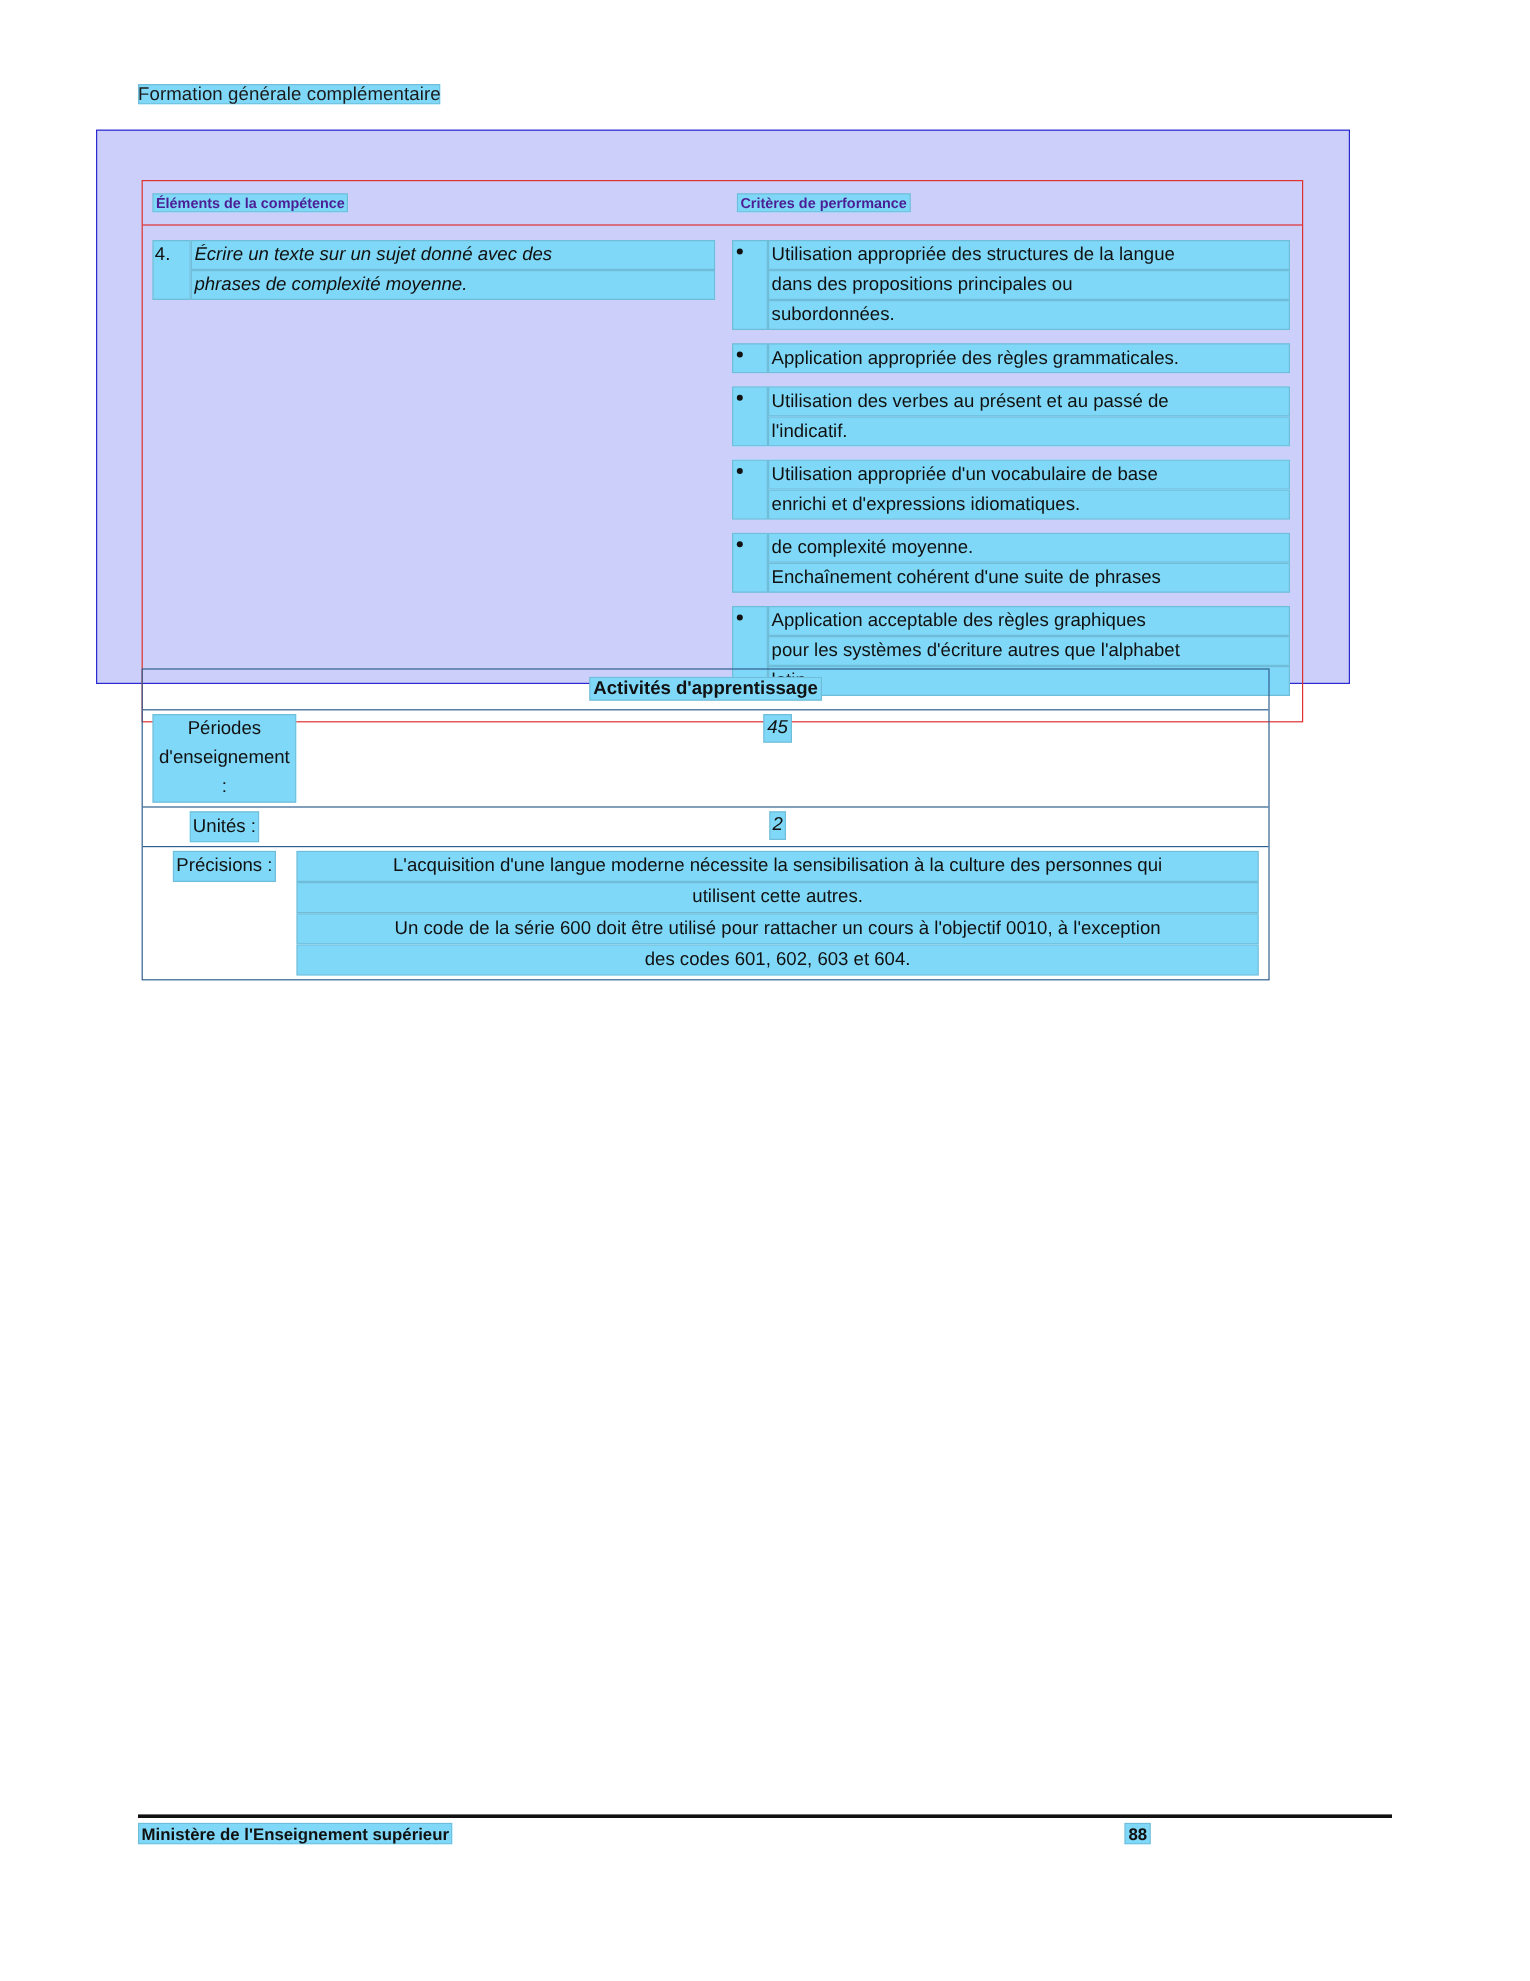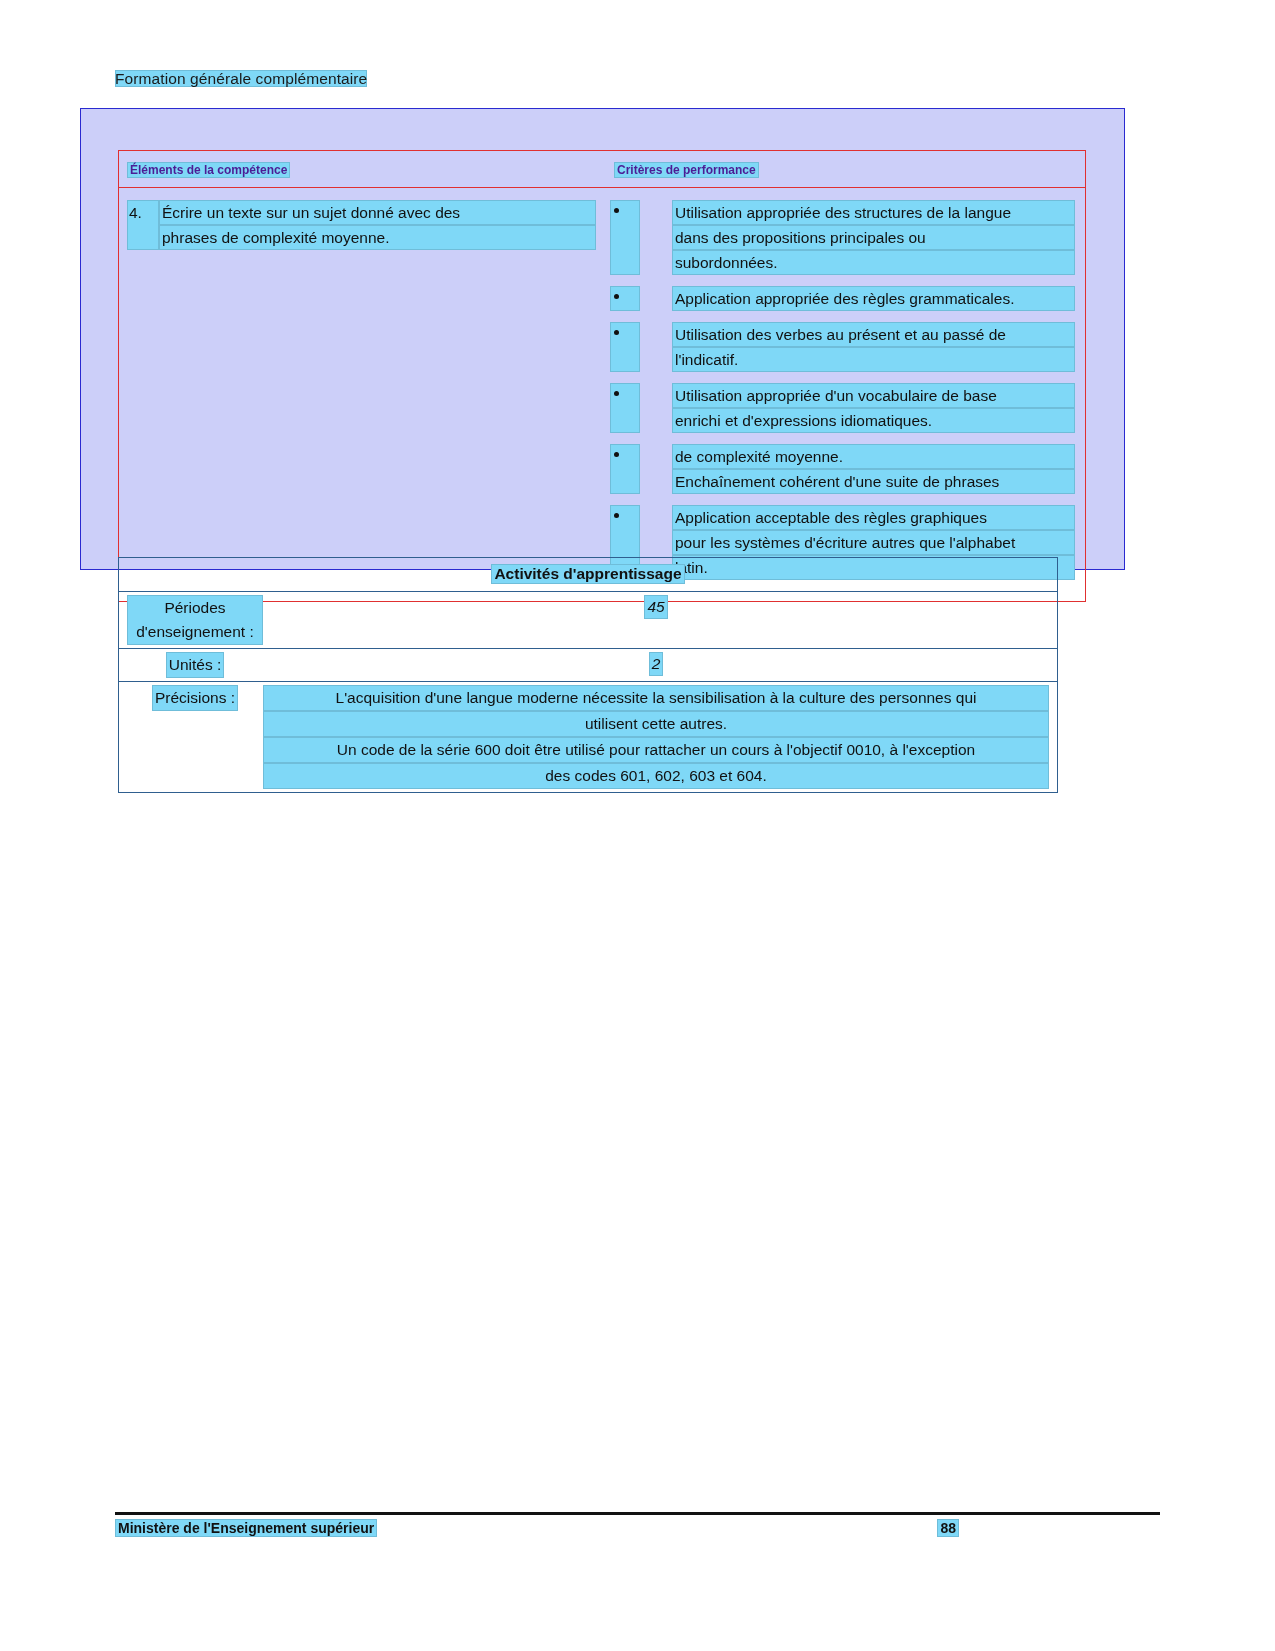--- a/index.html
+++ b/index.html
@@ -97,20 +97,21 @@
     font-size: 15.5px;
     line-height: 23px;
   }
   .elem-num {
     width: 28px;
     flex: none;
     padding: 1px 2px;
   }
   .elem-text {
     flex: 1;
+    font-style: italic;
   }
   .elem-text span.line {
     display: block;
     padding: 1px 3px;
   }
 
   .crit-item {
     display: flex;
     font-size: 15.5px;
     line-height: 23px;
@@ -129,21 +130,20 @@
     height: 5px;
     background: #111;
     border-radius: 50%;
     vertical-align: middle;
     position: relative;
     top: -2px;
     padding: 0;
   }
   .crit-text {
     flex: 1;
-    padding-left: 32px;
   }
   .crit-text span.line {
     display: block;
     padding: 1px 3px;
   }
 
   
   .act-table {
     position: absolute;
     left: 118px;
@@ -163,21 +163,21 @@
   .act-head .t { display: inline-block; padding: 1px 3px; }
 
   .act-row {
     display: flex;
     font-size: 15.5px;
     line-height: 24px;
     padding: 3px 8px 3px 8px;
   }
   .act-row.bordered { border-bottom: 1.4px solid #2f5f8f; }
   .act-label {
-    width: 136px;
+    width: 120px;
     flex: none;
   }
   .act-label span { display: inline-block; padding: 1px 3px; }
   .act-value {
     flex: 1;
   }
   .act-value span.line { display: block; padding: 1px 3px; }
   .act-value span.inline { display: inline-block; padding: 0 3px; font-style: italic; }
 
   

